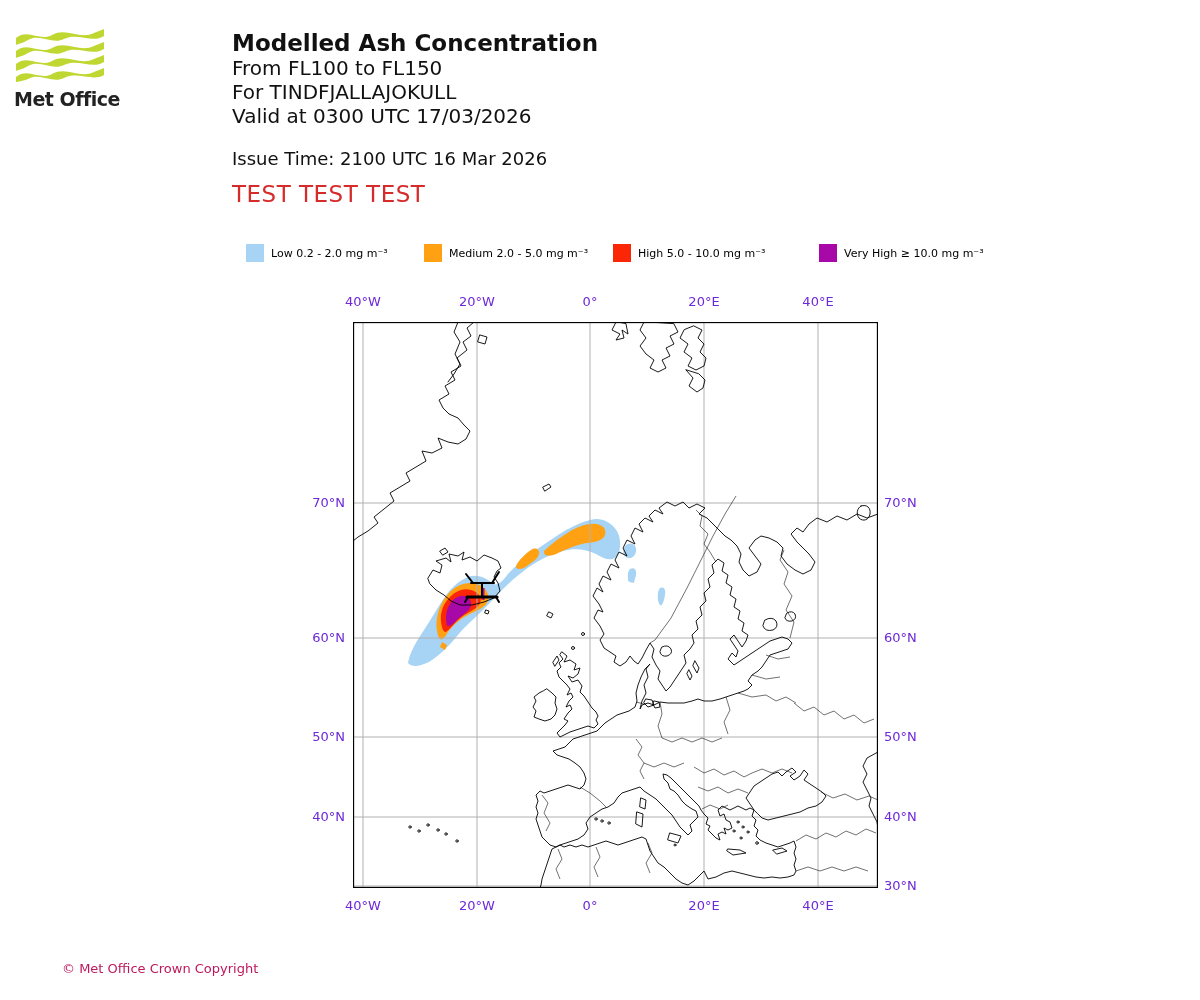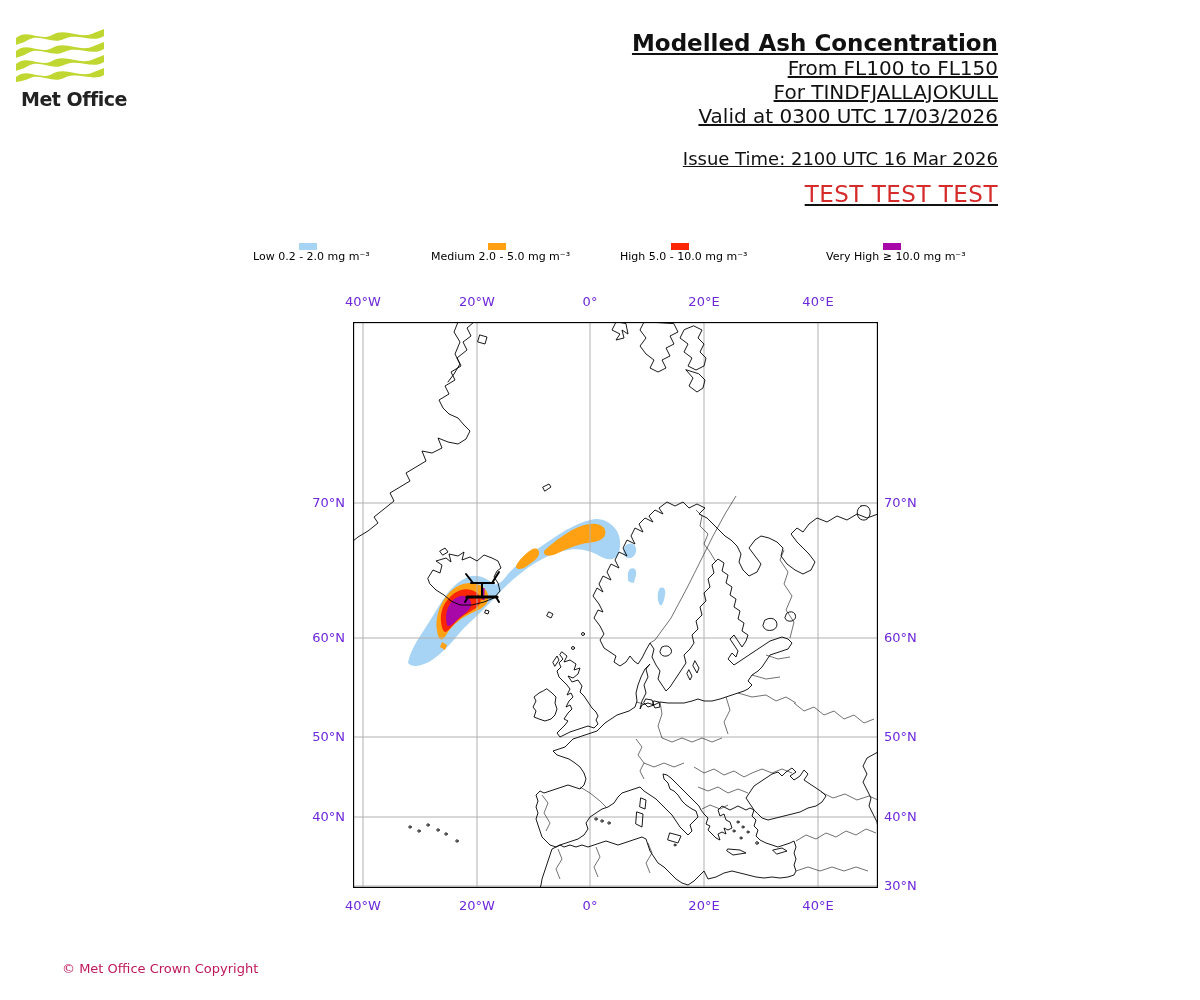--- a/index.html
+++ b/index.html
@@ -1,30 +1,30 @@
 <!DOCTYPE html>
 <html><head>
 <meta charset="utf-8">
 <style>
   html,body{margin:0;padding:0;background:#fff;}
   .page{position:relative;width:1200px;height:1000px;background:#fff;overflow:hidden;
         font-family:"DejaVu Sans","Liberation Sans",sans-serif;color:#111;}
   .abs{position:absolute;}
   
   .logo{left:14px;top:26px;width:120px;}
-  .logo-text{font-size:19px;font-weight:700;color:#222;letter-spacing:-0.5px;margin-top:2px;text-align:center;}
-  
-  .header{left:232px;top:0;width:766px;text-align:right;text-decoration:underline;}
+  .logo-text{font-size:19px;font-weight:700;color:#222;letter-spacing:-0.5px;margin-top:2px;}
+  
+  .header{left:232px;top:0;width:766px;text-align:left;}
   .title{margin-top:30px;font-size:23px;font-weight:700;}
   .sub{font-size:20px;font-weight:400;margin-top:0;}
   .note{font-size:13px;margin-top:22px;}
   .issue{font-size:18px;margin-top:20px;}
   .test{font-size:23px;margin-top:12px;letter-spacing:0.5px;}
   
-  .legend-item{position:absolute;top:243px;display:flex;align-items:center;height:20px;flex-direction:column;}
+  .legend-item{position:absolute;top:243px;display:flex;align-items:center;height:20px;}
   .swatch{width:18px;height:18px;display:inline-block;}
   .legend-label{font-size:11px;margin-left:7px;white-space:nowrap;color:#000;}
   
   .map-wrap{left:353px;top:322px;width:525px;height:566px;}
   .axis-label{position:absolute;font-size:13px;color:#6d28d9;height:20px;line-height:20px;}
   .ax-top{top:292px;width:80px;text-align:center;}
   .ax-bottom{top:896px;width:80px;text-align:center;}
   .ax-left{left:270px;width:75px;text-align:right;}
   .ax-right{left:884px;width:75px;text-align:left;}
   .footer{left:62px;top:961px;font-size:13px;color:#be185d;}

